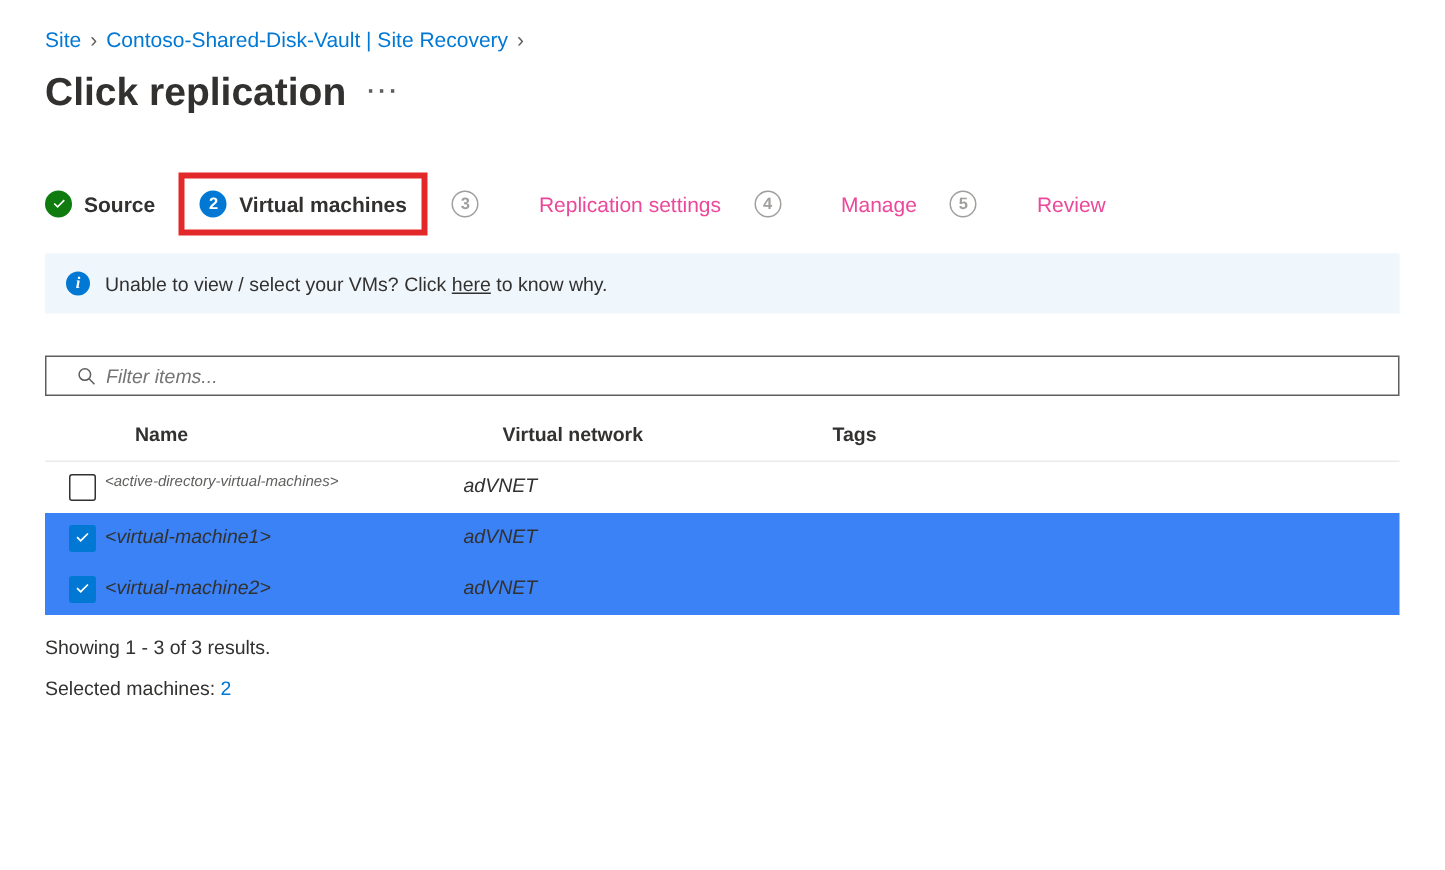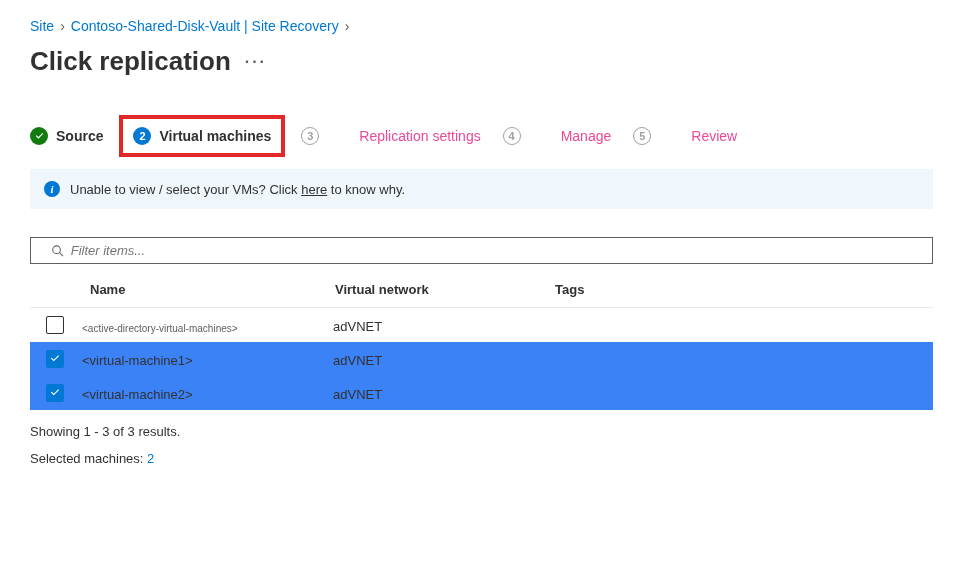--- a/index.html
+++ b/index.html
@@ -129,23 +129,23 @@
       display: flex;
       padding: 10px 8px 10px 60px;
       font-weight: 600;
       border-bottom: 1px solid #edebe9;
     }
     .col-name { width: 245px; }
     .col-net { width: 220px; }
     .col-tags { flex: 1; }
     .trow {
       display: flex;
-      align-items: flex-end;
+      align-items: flex-start;
       padding: 8px;
-      gap: 12px;
+      font-style: italic;
     }
     .trow.selected { background: #3b82f6; }
     .checkbox {
       width: 18px;
       height: 18px;
       border: 1px solid #323130;
       border-radius: 2px;
       display: flex;
       align-items: center;
       justify-content: center;

